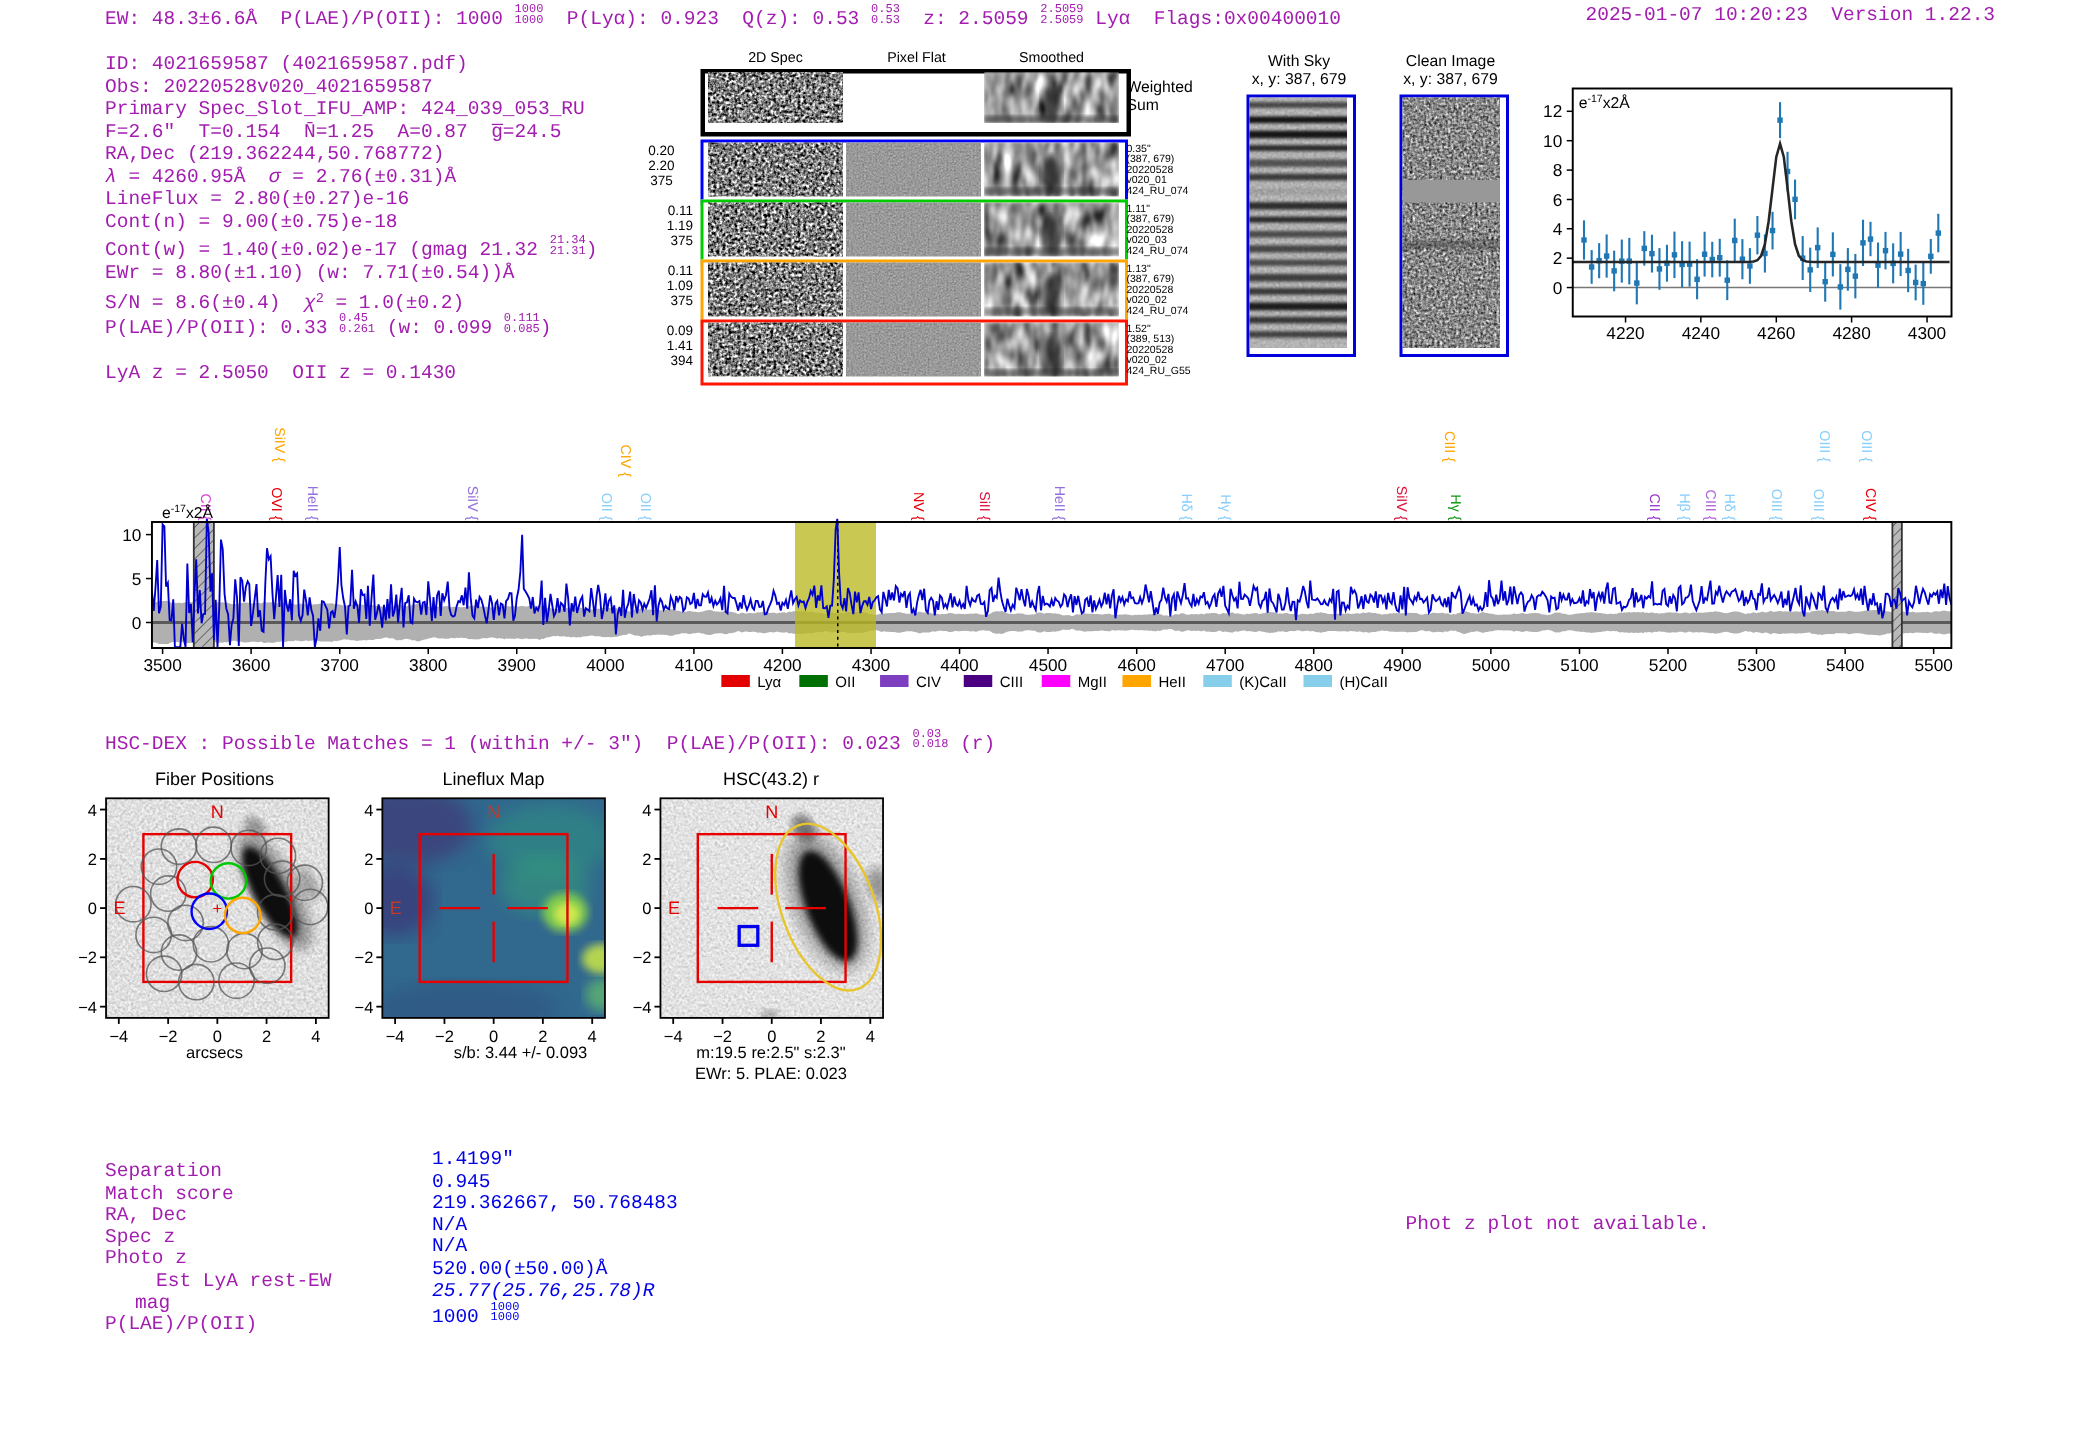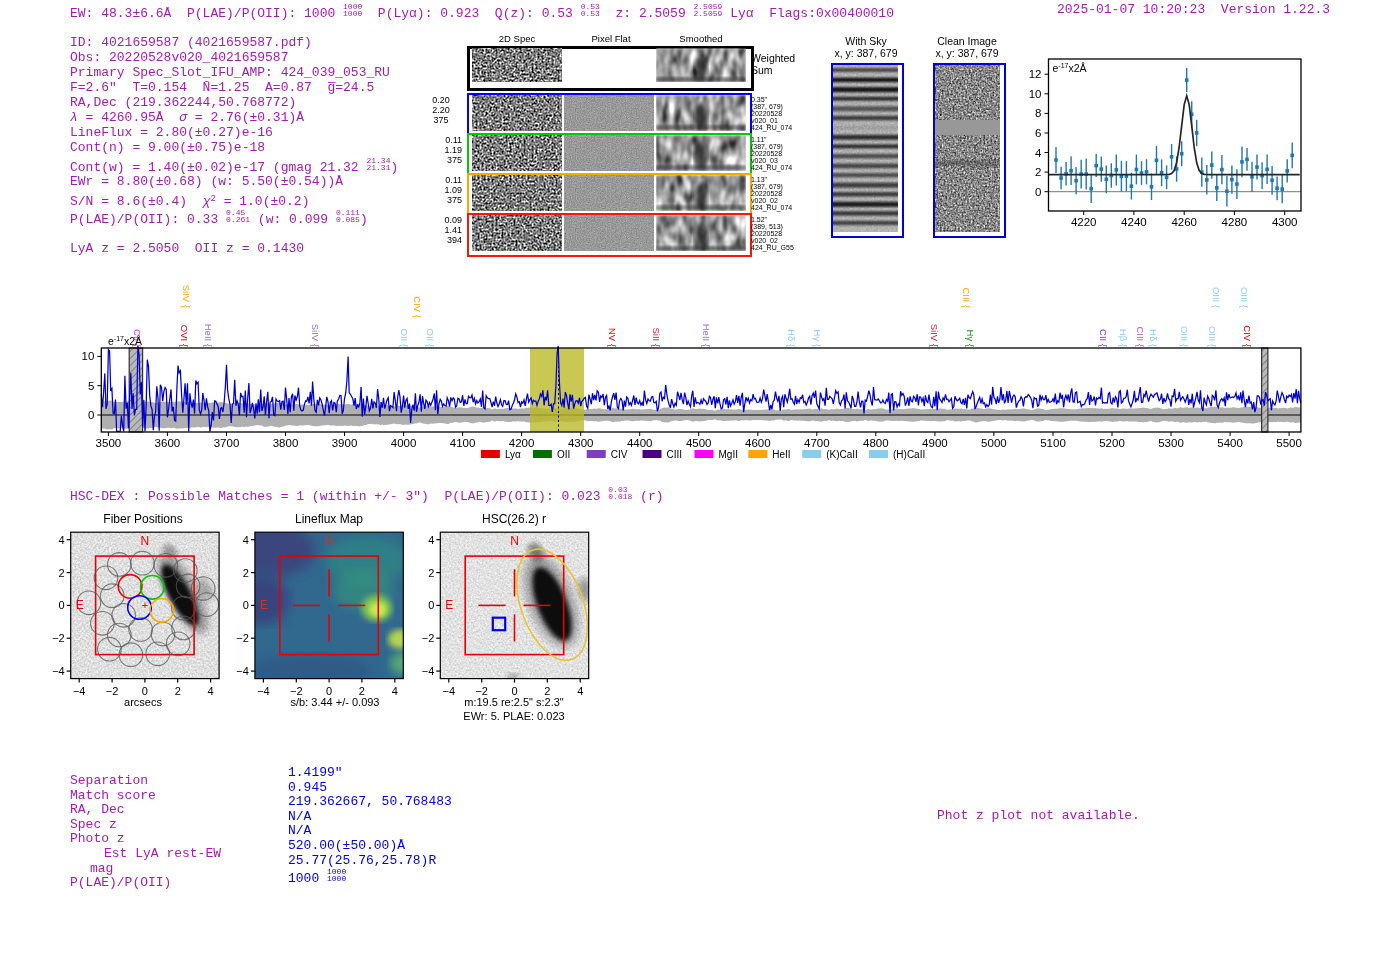--- a/index.html
+++ b/index.html
@@ -168,21 +168,21 @@
 <div class="abs mono" style="left:1057px;top:3px;">2025-01-07 10:20:23  Version 1.22.3</div>
 <div class="abs mono" style="left:70px;top:36px;">ID: 4021659587 (4021659587.pdf)</div>
 <div class="abs mono" style="left:70px;top:51px;">Obs: 20220528v020_4021659587</div>
 <div class="abs mono" style="left:70px;top:66px;">Primary Spec_Slot_IFU_AMP: 424_039_053_RU</div>
 <div class="abs mono" style="left:70px;top:81px;">F=2.6"  T=0.154  N̄=1.25  A=0.87  g̅=24.5</div>
 <div class="abs mono" style="left:70px;top:96px;">RA,Dec (219.362244,50.768772)</div>
 <div class="abs mono" style="left:70px;top:111px;"><i>λ</i> = 4260.95Å  <i>σ</i> = 2.76(±0.31)Å</div>
 <div class="abs mono" style="left:70px;top:126px;">LineFlux = 2.80(±0.27)e-16</div>
 <div class="abs mono" style="left:70px;top:141px;">Cont(n) = 9.00(±0.75)e-18</div>
 <div class="abs mono" style="left:70px;top:157px;">Cont(w) = 1.40(±0.02)e-17 (gmag 21.32 <span class="frac" style="font-size:8px">21.34<br>21.31</span>)</div>
-<div class="abs mono" style="left:70px;top:175px;">EWr = 8.80(±0.68) (w: 5.50(±0.54))Å</div>
+<div class="abs mono" style="left:70px;top:175px;">EWr = 8.80(±1.10) (w: 7.71(±0.54))Å</div>
 <div class="abs mono" style="left:70px;top:192px;">S/N = 8.6(±0.4)  <i>χ</i><span style="font-size:9px;vertical-align:4px">2</span> = 1.0(±0.2)</div>
 <div class="abs mono" style="left:70px;top:209px;">P(LAE)/P(OII): 0.33 <span class="frac" style="font-size:8px">0.45<br>0.261</span> (w: 0.099 <span class="frac" style="font-size:8px">0.111<br>0.085</span>)</div>
 <div class="abs mono" style="left:70px;top:226px;margin-top:16px;">LyA z = 2.5050  OII z = 0.1430</div>
 <div class="abs sans9" style="left:517px;top:33px;transform:translateX(-50%)">2D Spec</div>
 <div class="abs sans9" style="left:611px;top:33px;transform:translateX(-50%)">Pixel Flat</div>
 <div class="abs sans9" style="left:701px;top:33px;transform:translateX(-50%)">Smoothed</div>
 <div class="abs sans10" style="left:751px;top:52px;">Weighted<br>Sum</div>
 <div class="abs" style="left:467.0px;top:46.2px;width:281.0px;height:38.5px;border:3px solid #000;background:#fff"></div>
 <svg class="abs" style="left:472px;top:48.4px" width="90" height="34">
     <rect width="90" height="34" fill="#888" filter="url(#fspec1)"></rect>
@@ -277,40 +277,40 @@
 </svg>
 <div class="abs" style="left:933px;top:63px;width:69px;height:171px;border:2.2px solid #0000dd;background:#fff"></div>
 <svg class="abs" style="left:935px;top:65px" width="65" height="167">
 <rect width="65" height="167" fill="#8f8f8f" filter="url(#fclean)"></rect>
 <rect y="55" width="65" height="15" fill="#989898"></rect>
 <rect y="95" width="65" height="6" fill="#333" opacity="0.35" filter="url(#sb1)"></rect>
 </svg>
 <div class="abs mono" style="left:70px;top:486px;">HSC-DEX : Possible Matches = 1 (within +/- 3")  P(LAE)/P(OII): 0.023 <span class="frac" style="font-size:8px">0.03<br>0.018</span> (r)</div>
 <div class="abs sans12" style="left:143px;top:512px;transform:translateX(-50%)">Fiber Positions</div>
 <div class="abs sans12" style="left:329px;top:512px;transform:translateX(-50%)">Lineflux Map</div>
-<div class="abs sans12" style="left:514px;top:512px;transform:translateX(-50%)">HSC(26.2) r</div>
+<div class="abs sans12" style="left:514px;top:512px;transform:translateX(-50%)">HSC(43.2) r</div>
 <div class="abs sans11" style="left:143px;top:696px;transform:translateX(-50%)">arcsecs</div>
-<div class="abs sans11" style="left:335px;top:696px;transform:translateX(-50%)">s/b: 3.44 +/- 0.093</div>
+<div class="abs sans11" style="left:347px;top:696px;transform:translateX(-50%)">s/b: 3.44 +/- 0.093</div>
 <div class="abs sans11" style="left:514px;top:696px;transform:translateX(-50%)">m:19.5 re:2.5" s:2.3"</div>
 <div class="abs sans11" style="left:514px;top:710px;transform:translateX(-50%)">EWr: 5. PLAE: 0.023</div>
 <div class="abs mono" style="left:70px;top:774.0px;">Separation</div>
 <div class="abs mono" style="left:70px;top:788.6px;">Match score</div>
 <div class="abs mono" style="left:70px;top:803.2px;">RA, Dec</div>
 <div class="abs mono" style="left:70px;top:817.8px;">Spec z</div>
 <div class="abs mono" style="left:70px;top:832.4px;">Photo z</div>
 <div class="abs mono" style="left:70px;top:847.0px;margin-left:34px;">Est LyA rest-EW</div>
 <div class="abs mono" style="left:70px;top:861.6px;padding-left:20px;">mag</div>
 <div class="abs mono" style="left:70px;top:876.2px;">P(LAE)/P(OII)</div>
 <div class="abs mono blue" style="left:288px;top:766.0px;">1.4199"</div>
 <div class="abs mono blue" style="left:288px;top:780.6px;">0.945</div>
 <div class="abs mono blue" style="left:288px;top:795.2px;text-align:center;">219.362667, 50.768483</div>
 <div class="abs mono blue" style="left:288px;top:809.8px;">N/A</div>
 <div class="abs mono blue" style="left:288px;top:824.4px;">N/A</div>
 <div class="abs mono blue" style="left:288px;top:839.0px;">520.00(±50.00)Å</div>
-<div class="abs mono blue" style="left:288px;top:853.6px;">25.77(25.76,25.78)R</div>
+<div class="abs mono blue" style="left:288px;top:853.6px;font-style:italic;">25.77(25.76,25.78)R</div>
 <div class="abs mono blue" style="left:288px;top:868.2px;">1000 <span class="frac" style="font-size:8px">1000<br>1000</span></div>
 <div class="abs mono" style="left:937px;top:809px;">Phot z plot not available.</div>
 
 <svg class="abs" style="left:0;top:0" width="1400" height="470">
 <defs>
       <pattern id="hatch" width="5" height="5" patternTransform="rotate(45)" patternUnits="userSpaceOnUse">
 <rect width="5" height="5" fill="#b9b9b9"></rect>
         <line x1="0" y1="0" x2="0" y2="5" stroke="#4a4a4a" stroke-width="1"></line>
       </pattern>
     </defs>

